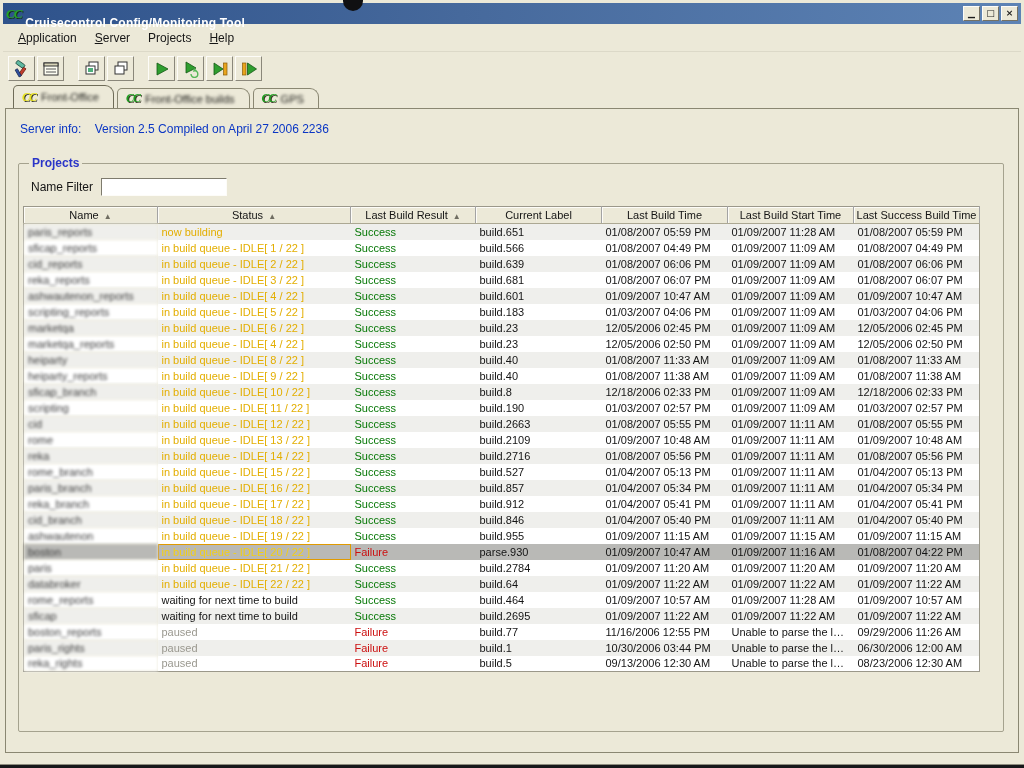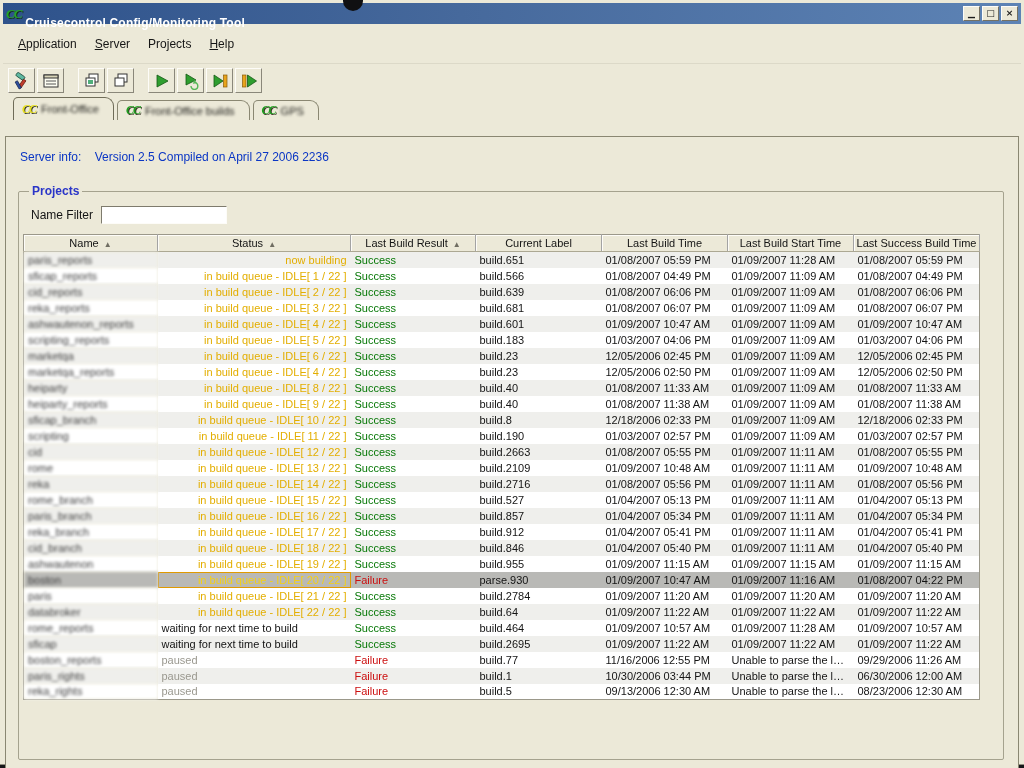--- a/index.html
+++ b/index.html
@@ -16,21 +16,21 @@
               display:flex; align-items:center; padding:0 3px; }
   .cc-logo { font-family:"Liberation Serif","DejaVu Serif",serif; font-style:italic; font-weight:bold;
              font-size:13px; color:#27a427; text-shadow:1px 1px 0 #143114; letter-spacing:-1px; margin-right:4px; }
   .title-text { color:#ffffff; font-weight:bold; font-size:12px; letter-spacing:0.2px;margin-top:19px; }
   .title-buttons { margin-left:auto; display:flex; gap:2px; }
   .tb-btn { width:17px; height:15px; background:#ece9d8; border:1px solid; border-color:#fdfcf8 #757163 #757163 #fdfcf8;
             display:flex; align-items:center; justify-content:center; font-family:"DejaVu Sans",sans-serif;
             font-size:9px; font-weight:bold; color:#1c1c1c; line-height:1; }
 
   
-  .menubar { height:40px; margin:0 3px; display:flex; align-items:center; padding-left:6px;
+  .menubar { height:28px; margin:0 3px; display:flex; align-items:center; padding-left:6px;
              border-bottom:1px solid #dcd9c8; font-size:12px; color:#161616; }
   .menu-item { padding:3px 9px; }
   .menu-item u { text-decoration:underline; }
 
   
   .toolbar { height:33px; margin:0 3px; display:flex; align-items:center; padding-left:5px; gap:2px; }
   .tool-gap { width:10px; }
   .tool-btn { width:27px; height:25px; background:#ece9d8; border:1px solid; border-color:#fdfcf8 #8a877a #8a877a #fdfcf8;
               display:flex; align-items:center; justify-content:center; }
   .tool-btn svg { display:block; }
@@ -39,21 +39,21 @@
   .tabstrip { height:23px; margin:0 5px; display:flex; align-items:flex-end; padding-left:8px; position:relative; z-index:2; }
   .tab { height:20px; display:flex; align-items:center; gap:5px; padding:0 14px 0 8px;
          background:#ece9d8; border:1px solid #8a8772; border-bottom:none; border-radius:5px 9px 0 0;
          margin-right:3px; font-size:11px; color:#20201c; position:relative; }
   .tab.active { height:23px; z-index:4; border-color:#6f6c58; }
   .tab-cc { font-family:"Liberation Serif","DejaVu Serif",serif; font-style:italic; font-weight:bold;
             font-size:12px; letter-spacing:-1px; text-shadow:1px 1px 0 #3a3a28; }
   .redacted { filter:blur(1.6px); }
 
   
-  .tabpanel { position:relative; margin:16px 5px; height:645px; background:#ece9d8; border:1px solid #8a8772; z-index:1; }
+  .tabpanel { position:relative; margin:0 5px; height:645px; background:#ece9d8; border:1px solid #8a8772; z-index:1; }
   .server-info { padding:13px 0 0 14px; font-size:12px; color:#0b36c4; }
   .server-info .si-label { margin-right:10px; }
 
   
   fieldset.projects { margin:20px 14px 0 12px; height:576px; border:1px solid #a5a28e; border-radius:2px; padding:2px 4px; }
   fieldset.projects legend { font-size:12px; font-weight:bold; color:#2a35c8; padding:0 3px; margin-left:6px; }
   .filter-row { display:flex; align-items:center; margin:6px 0 10px 8px; font-size:12px; color:#141414; }
   .filter-row label { margin-right:8px; }
   .filter-row input { width:126px; height:18px; border:1px solid; border-color:#7e7b6d #fdfcf8 #fdfcf8 #7e7b6d;
                       background:#ffffff; font-size:11px; padding:0 3px; outline:none; }
@@ -63,21 +63,21 @@
                          font-size:11px; color:#141414; border:1px solid #9b988a; }
   th { height:17px; background:#ece9d8; font-weight:normal; font-size:11px; text-align:center;
        border-right:1px solid #a3a3a3; border-bottom:1px solid #aca893; position:relative;
        box-shadow:inset 1px 1px 0 #fdfcf8; white-space:nowrap; overflow:hidden; }
   th .sort-arrow { font-size:8px; color:#6f6d62; margin-left:5px; }
   td { height:16px; padding:0 4px; white-space:nowrap; overflow:hidden; text-overflow:ellipsis; }
   tr.row:nth-child(odd)  td { background:#efefec; }
   tr.row:nth-child(even) td { background:#ffffff; }
   tr.row.selected td { background:#b9b9b6; }
   td.name-cell { color:#3c3c3c; }
-  td.st-active  { color:#e3ae00;text-align:right; }
+  td.st-active  { color:#e3ae00; }
   td.st-waiting { color:#141414; }
   td.st-paused  { color:#9a988f; }
   td.ok   { color:#067806; }
   td.fail { color:#cc0f0f; }
   tr.row.selected td.status-cell { outline:1px solid #e09a00; outline-offset:-1px; color:#f2cf18; }
 </style>
 </head>
 <body>
 
 <div class="screen">

